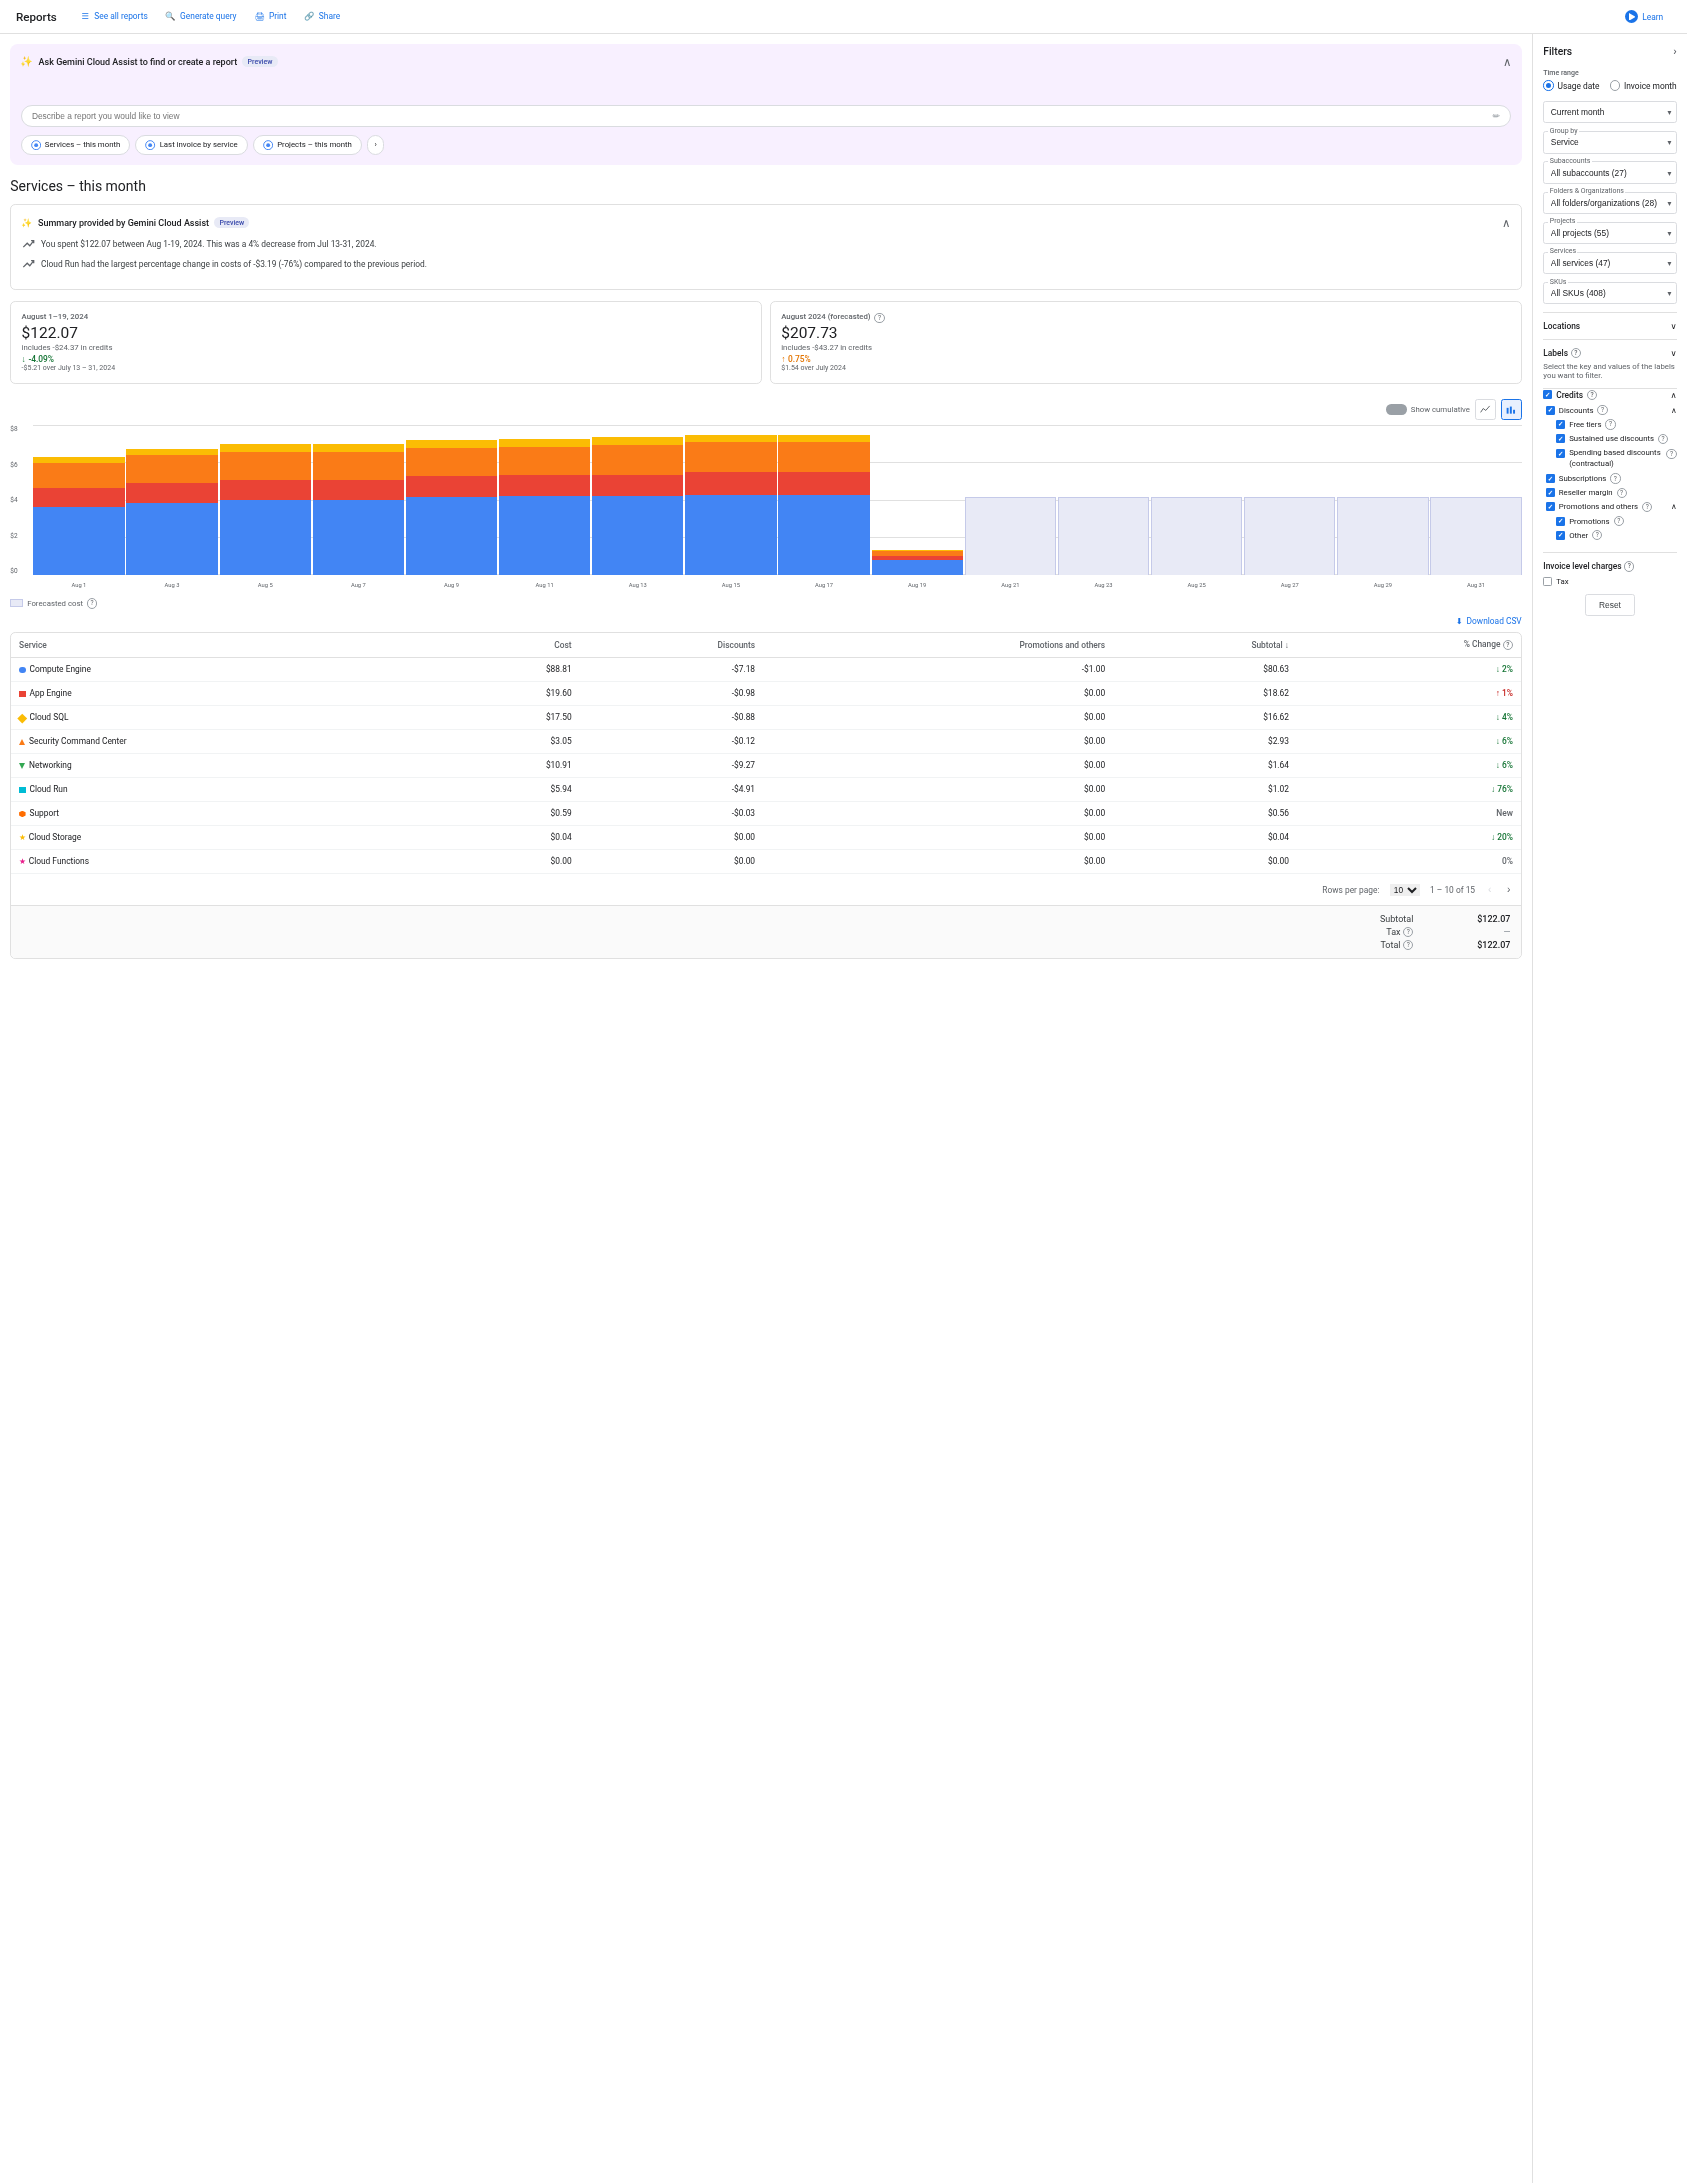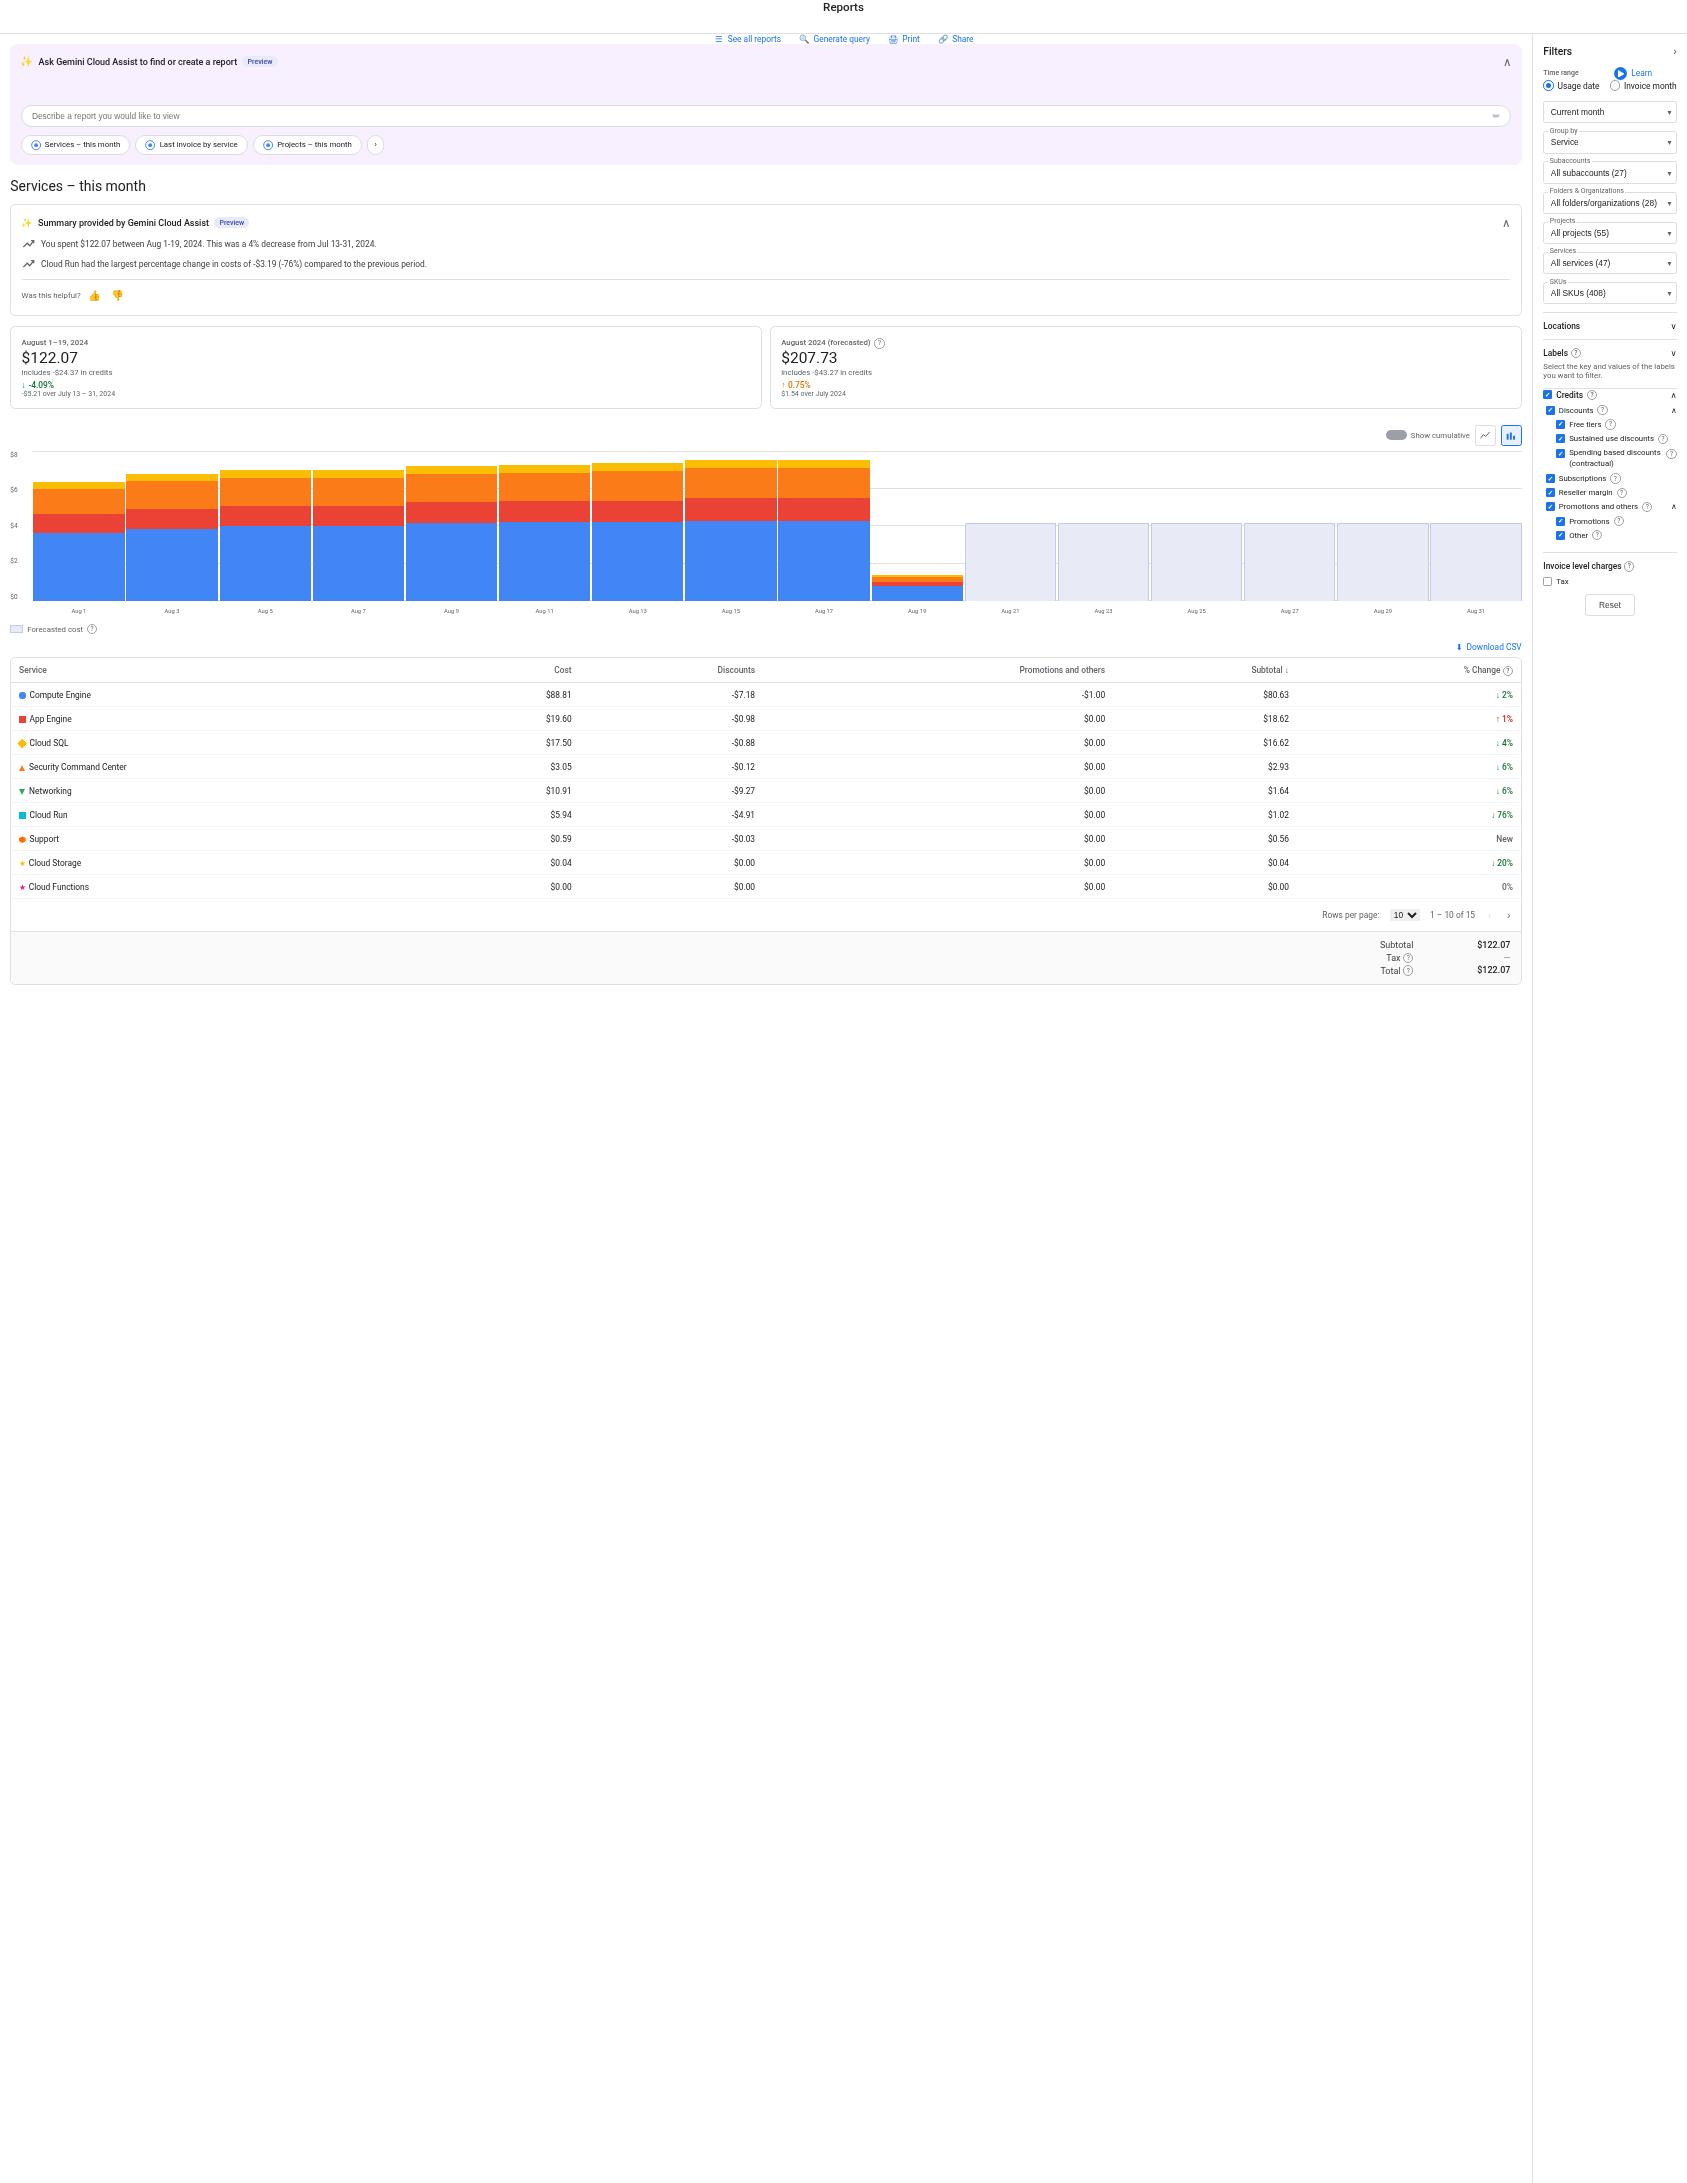--- a/index.html
+++ b/index.html
@@ -1,19 +1,19 @@
 <!DOCTYPE html>
 <html style="font-size:10.3px"><head>
   <meta charset="utf-8">
   <style>
     * { box-sizing: border-box; margin: 0; padding: 0; }
     body { font-family: 'Google Sans', Roboto, Arial, sans-serif; font-size: 8.4px; color: #202124; background: #fff; display: flex; flex-direction: column; height: 100vh; overflow: hidden; }
 
     
-    .top-nav { display: flex; align-items: center; padding: 0 27px; height: 34px; border-bottom: 0.6px solid #e0e0e0; gap: 15.5px; flex-shrink: 0; flex-direction: column; }
+    .top-nav { display: flex; align-items: center; padding: 0 16px; height: 34px; border-bottom: 0.6px solid #e0e0e0; gap: 15.5px; flex-shrink: 0; }
     .top-nav-title { font-size: 11.6px; font-weight: 500; color: #202124; }
     .top-nav-links { display: flex; align-items: center; gap: 2.6px; }
     .nav-link { display: flex; align-items: center; gap: 3.9px; padding: 3.9px 7.8px; border-radius: 2.6px; color: #1a73e8; font-size: 8.4px; cursor: pointer; white-space: nowrap; }
     .nav-link-icon { width: 10.3px; height: 10.3px; display: inline-flex; align-items: center; justify-content: center; }
     .nav-link.learn { margin-left: auto; color: #1a73e8; }
     .learn-icon-wrapper { display: flex; align-items: center; justify-content: center; background: #1a73e8; border-radius: 50%; width: 13px; height: 13px; }
 
     
     .main-layout { display: flex; flex: 1; overflow: hidden; }
 
@@ -235,25 +235,20 @@
           <span>You spent $122.07 between Aug 1-19, 2024. This was a 4% decrease from Jul 13-31, 2024.</span>
         </li>
         <li class="summary-bullet">
           <svg class="bullet-icon" viewBox="0 0 20 20" fill="none">
               <polyline points="2,14 8,8 12,12 18,4" stroke="#5f6368" stroke-width="2" fill="none"></polyline>
               <polyline points="14,4 18,4 18,8" stroke="#5f6368" stroke-width="2" fill="none"></polyline>
             </svg>
           <span>Cloud Run had the largest percentage change in costs of -$3.19 (-76%) compared to the previous period.</span>
         </li>
       </ul>
-      <div class="helpful-row">
-        <span>Was this helpful?</span>
-        <button class="thumb-btn">👍</button>
-        <button class="thumb-btn">👎</button>
-      </div>
     </div>
 
     <div class="metrics-row" style="margin-bottom: 10.3px;">
       <div class="metric-block">
         <div class="metric-period">August 1–19, 2024</div>
         <div class="metric-value">$122.07</div>
         <div class="metric-sub">includes -$24.37 in credits</div>
         <div class="metric-change down-green">
           <span style="color:#137333;">↓</span>
           <span style="color:#137333;">-4.09%</span>

